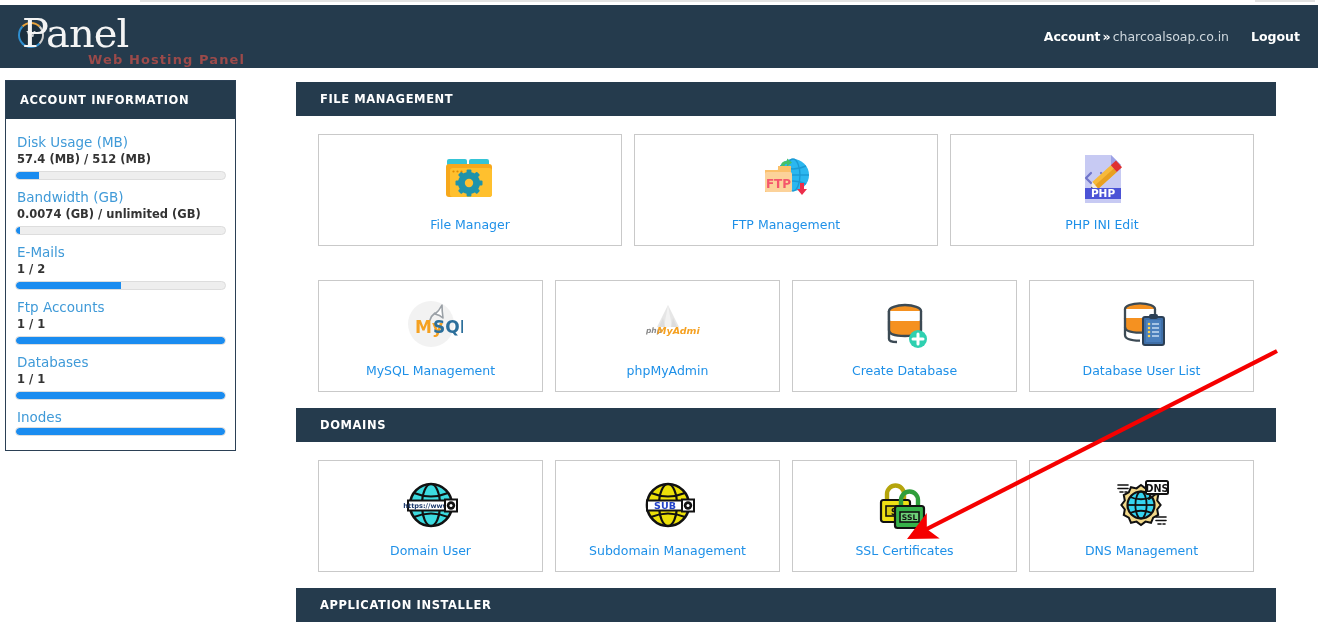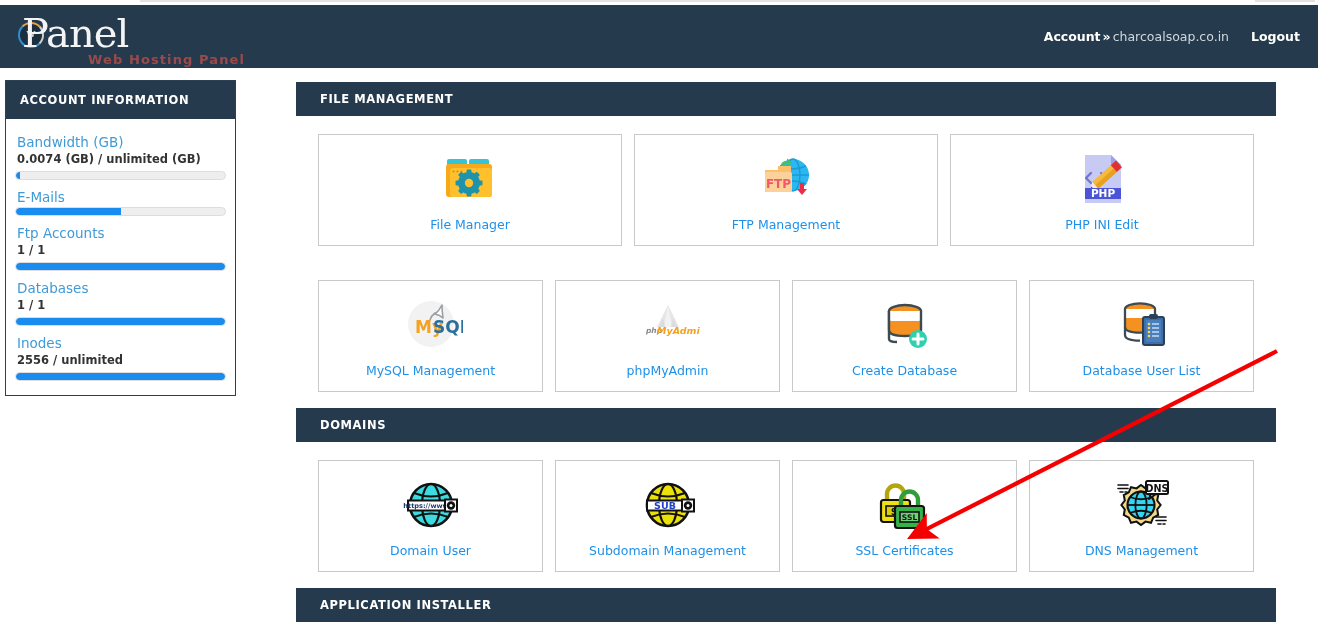--- a/index.html
+++ b/index.html
@@ -123,49 +123,56 @@
     </div>
     <div class="header-right">
       <span class="acct-label">Account</span><span class="acct-sep">»</span><span class="acct-name">charcoalsoap.co.in</span><span class="logout">Logout</span>
     </div>
   </div>
 
   <div class="sidebar">
     <div class="sidebar-head">ACCOUNT INFORMATION</div>
     <div class="sidebar-body" id="resource-list">
         <div>
+          <div class="res-title">Disk Usage (MB)</div>
+          <div class="res-value">57.4 (MB) / 512 (MB)</div>
+          <div class="bar-track">
+            <div class="bar-fill" style="width: 11%;"></div>
+          </div>
+        </div>
+        <div>
           <div class="res-title">Bandwidth (GB)</div>
           <div class="res-value">0.0074 (GB) / unlimited (GB)</div>
           <div class="bar-track">
             <div class="bar-fill" style="width: 2%;"></div>
           </div>
         </div>
         <div>
           <div class="res-title">E-Mails</div>
+          <div class="res-value">1 / 2</div>
           <div class="bar-track">
             <div class="bar-fill" style="width: 50%;"></div>
           </div>
         </div>
         <div>
           <div class="res-title">Ftp Accounts</div>
           <div class="res-value">1 / 1</div>
           <div class="bar-track">
             <div class="bar-fill full" style="width: 100%;"></div>
           </div>
         </div>
         <div>
           <div class="res-title">Databases</div>
           <div class="res-value">1 / 1</div>
           <div class="bar-track">
             <div class="bar-fill full" style="width: 100%;"></div>
           </div>
         </div>
         <div>
           <div class="res-title">Inodes</div>
-          <div class="res-value">2556 / unlimited</div>
           <div class="bar-track">
             <div class="bar-fill full" style="width: 100%;"></div>
           </div>
         </div>
       </div>
   </div>
 
   <div class="main" id="sections-container">
       <div class="section-head">FILE MANAGEMENT</div>
       <div class="card-row">

